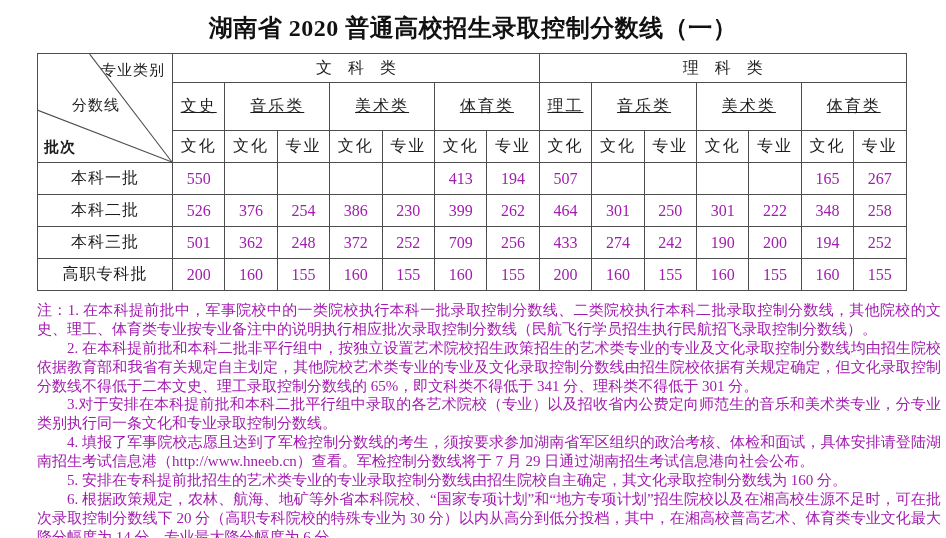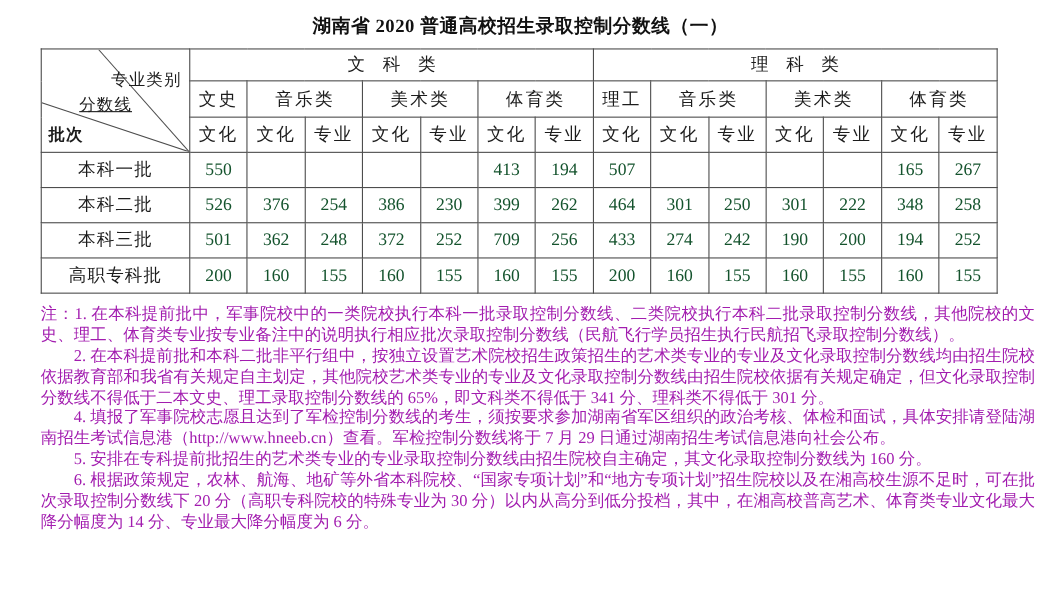--- a/index.html
+++ b/index.html
@@ -6,21 +6,21 @@
     margin: 0;
     padding: 0;
     width: 946px;
     height: 538px;
     background: #ffffff;
     font-family: "Liberation Serif", "DejaVu Serif", serif;
     color: #1c1c1c;
     overflow: hidden;
   }
   .page-title {
-    font-size: 17px;
+    font-size: 24px;
     font-weight: bold;
     text-align: center;
     margin: 12px 0 0 0;
     letter-spacing: 0.5px;
     color: #111;
   }
   table.score-table {
     border-collapse: collapse;
     table-layout: fixed;
     margin: 9px 0 0 37px;
@@ -33,46 +33,46 @@
     vertical-align: middle;
     font-weight: normal;
     font-size: 16px;
     padding: 0;
     overflow: hidden;
     white-space: nowrap;
   }
   col.c-label { width: 135px; }
   col.c-data  { width: 52.4px; }
   tr.hrow-1 { height: 29px; }
-  tr.hrow-2 { height: 33px; }
+  tr.hrow-2 { height: 48px; text-decoration: underline; }
   tr.hrow-3 { height: 32px; }
   tr.data-row { height: 32px; }
   .group-label { font-size: 16px; }
   .sub-label, .leaf-label { font-size: 15px; letter-spacing: 2px; }
   .row-label { font-size: 15px; letter-spacing: 1px; }
-  td.score-cell { font-size: 16px; color: #14532d; }
+  td.score-cell { font-size: 16px; color: #a21caf; }
   
   td.corner-cell {
     position: relative;
     padding: 0;
   }
   td.corner-cell svg {
     position: absolute;
     left: 0; top: 0;
     width: 100%; height: 100%;
     display: block;
   }
   td.corner-cell span {
     position: absolute;
     font-size: 15px;
     letter-spacing: 1px;
     line-height: 1;
   }
-  .corner-top-right { top: 21px; right: 7px; }
-  .corner-middle    { top: 44px; left: 34px; text-decoration: underline; }
+  .corner-top-right { top: 9px; right: 7px; }
+  .corner-middle    { top: 44px; left: 34px; }
   .corner-bottom-left { bottom: 7px; left: 6px; font-weight: bold; }
   
   .notes {
     margin: 10px 5px 0 37px;
     text-align: justify;
     font-size: 15px;
     line-height: 1.26;
     color: #a21caf;
   }
   .notes p {
@@ -215,16 +215,17 @@
       <td class="score-cell">155</td>
       <td class="score-cell">160</td>
       <td class="score-cell">155</td>
     </tr>
   </tbody>
 </table>
 
 <div class="notes">
   <p class="first-note">注：1.  在本科提前批中，军事院校中的一类院校执行本科一批录取控制分数线、二类院校执行本科二批录取控制分数线，其他院校的文史、理工、体育类专业按专业备注中的说明执行相应批次录取控制分数线（民航飞行学员招生执行民航招飞录取控制分数线）。</p>
   <p>2.  在本科提前批和本科二批非平行组中，按独立设置艺术院校招生政策招生的艺术类专业的专业及文化录取控制分数线均由招生院校依据教育部和我省有关规定自主划定，其他院校艺术类专业的专业及文化录取控制分数线由招生院校依据有关规定确定，但文化录取控制分数线不得低于二本文史、理工录取控制分数线的 65%，即文科类不得低于 341 分、理科类不得低于 301 分。</p>
+  <p>3.对于安排在本科提前批和本科二批平行组中录取的各艺术院校（专业）以及招收省内公费定向师范生的音乐和美术类专业，分专业类别执行同一条文化和专业录取控制分数线。</p>
   <p>4.  填报了军事院校志愿且达到了军检控制分数线的考生，须按要求参加湖南省军区组织的政治考核、体检和面试，具体安排请登陆湖南招生考试信息港（http://www.hneeb.cn）查看。军检控制分数线将于 7 月 29 日通过湖南招生考试信息港向社会公布。</p>
   <p>5.  安排在专科提前批招生的艺术类专业的专业录取控制分数线由招生院校自主确定，其文化录取控制分数线为 160 分。</p>
   <p>6.  根据政策规定，农林、航海、地矿等外省本科院校、“国家专项计划”和“地方专项计划”招生院校以及在湘高校生源不足时，可在批次录取控制分数线下 20 分（高职专科院校的特殊专业为 30 分）以内从高分到低分投档，其中，在湘高校普高艺术、体育类专业文化最大降分幅度为 14 分、专业最大降分幅度为 6 分。</p>
 </div>
 
 </body></html>

